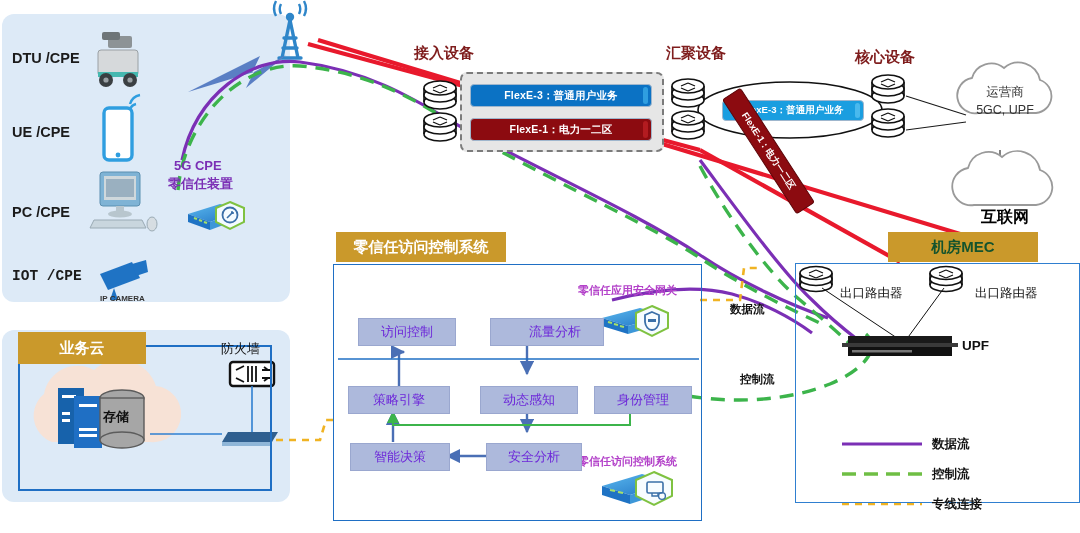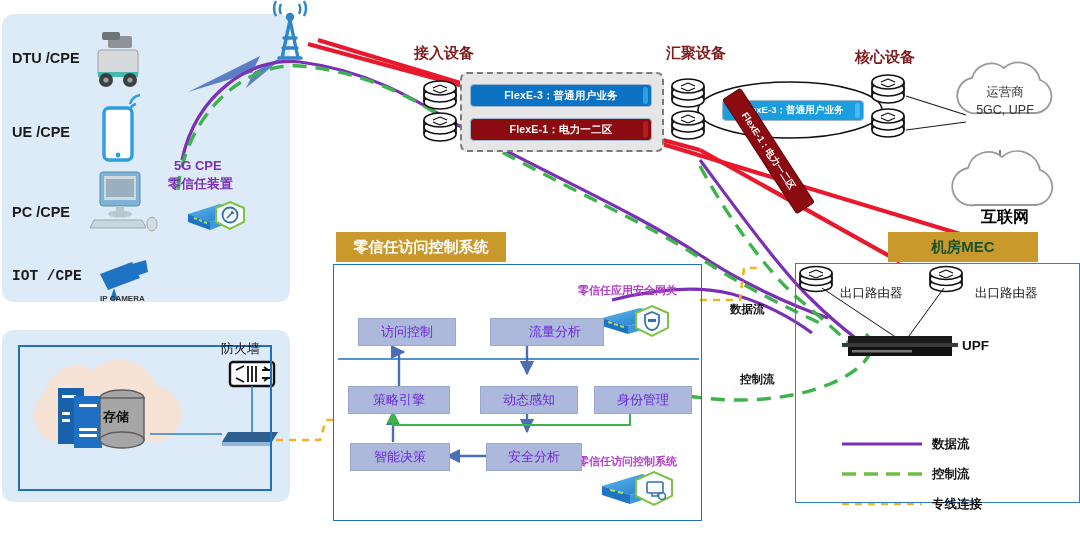--- a/index.html
+++ b/index.html
@@ -395,20 +395,23 @@
 
   <div class="pbox" style="left:358px;top:318px;width:96px;">访问控制</div>
   <div class="pbox" style="left:490px;top:318px;width:96px;padding-left:16px;">流量分析</div>
   <div class="pbox" style="left:348px;top:386px;width:100px;">策略引擎</div>
   <div class="pbox" style="left:480px;top:386px;width:96px;">动态感知</div>
   <div class="pbox" style="left:594px;top:386px;width:96px;">身份管理</div>
   <div class="pbox" style="left:350px;top:443px;width:98px;">智能决策</div>
   <div class="pbox" style="left:486px;top:443px;width:94px;">安全分析</div>
 
   <div class="abs" id="biz-inner"></div>
+  <div class="abs" id="biz-hdr">
+    <span>业务云</span>
+  </div>
   <div class="lbl dev-lbl" style="left:221px;top:340px;font-size:13px;">防火墙</div>
   <div class="lbl" style="left:103px;top:408px;font-size:13px;font-weight:bold;color:#111;">存储</div>
 
   <div class="lbl legend-txt" style="left:932px;top:436px;">数据流</div>
   <div class="lbl legend-txt" style="left:932px;top:466px;">控制流</div>
   <div class="lbl legend-txt" style="left:932px;top:496px;">专线连接</div>
 
 </div>
 
 </body></html>

